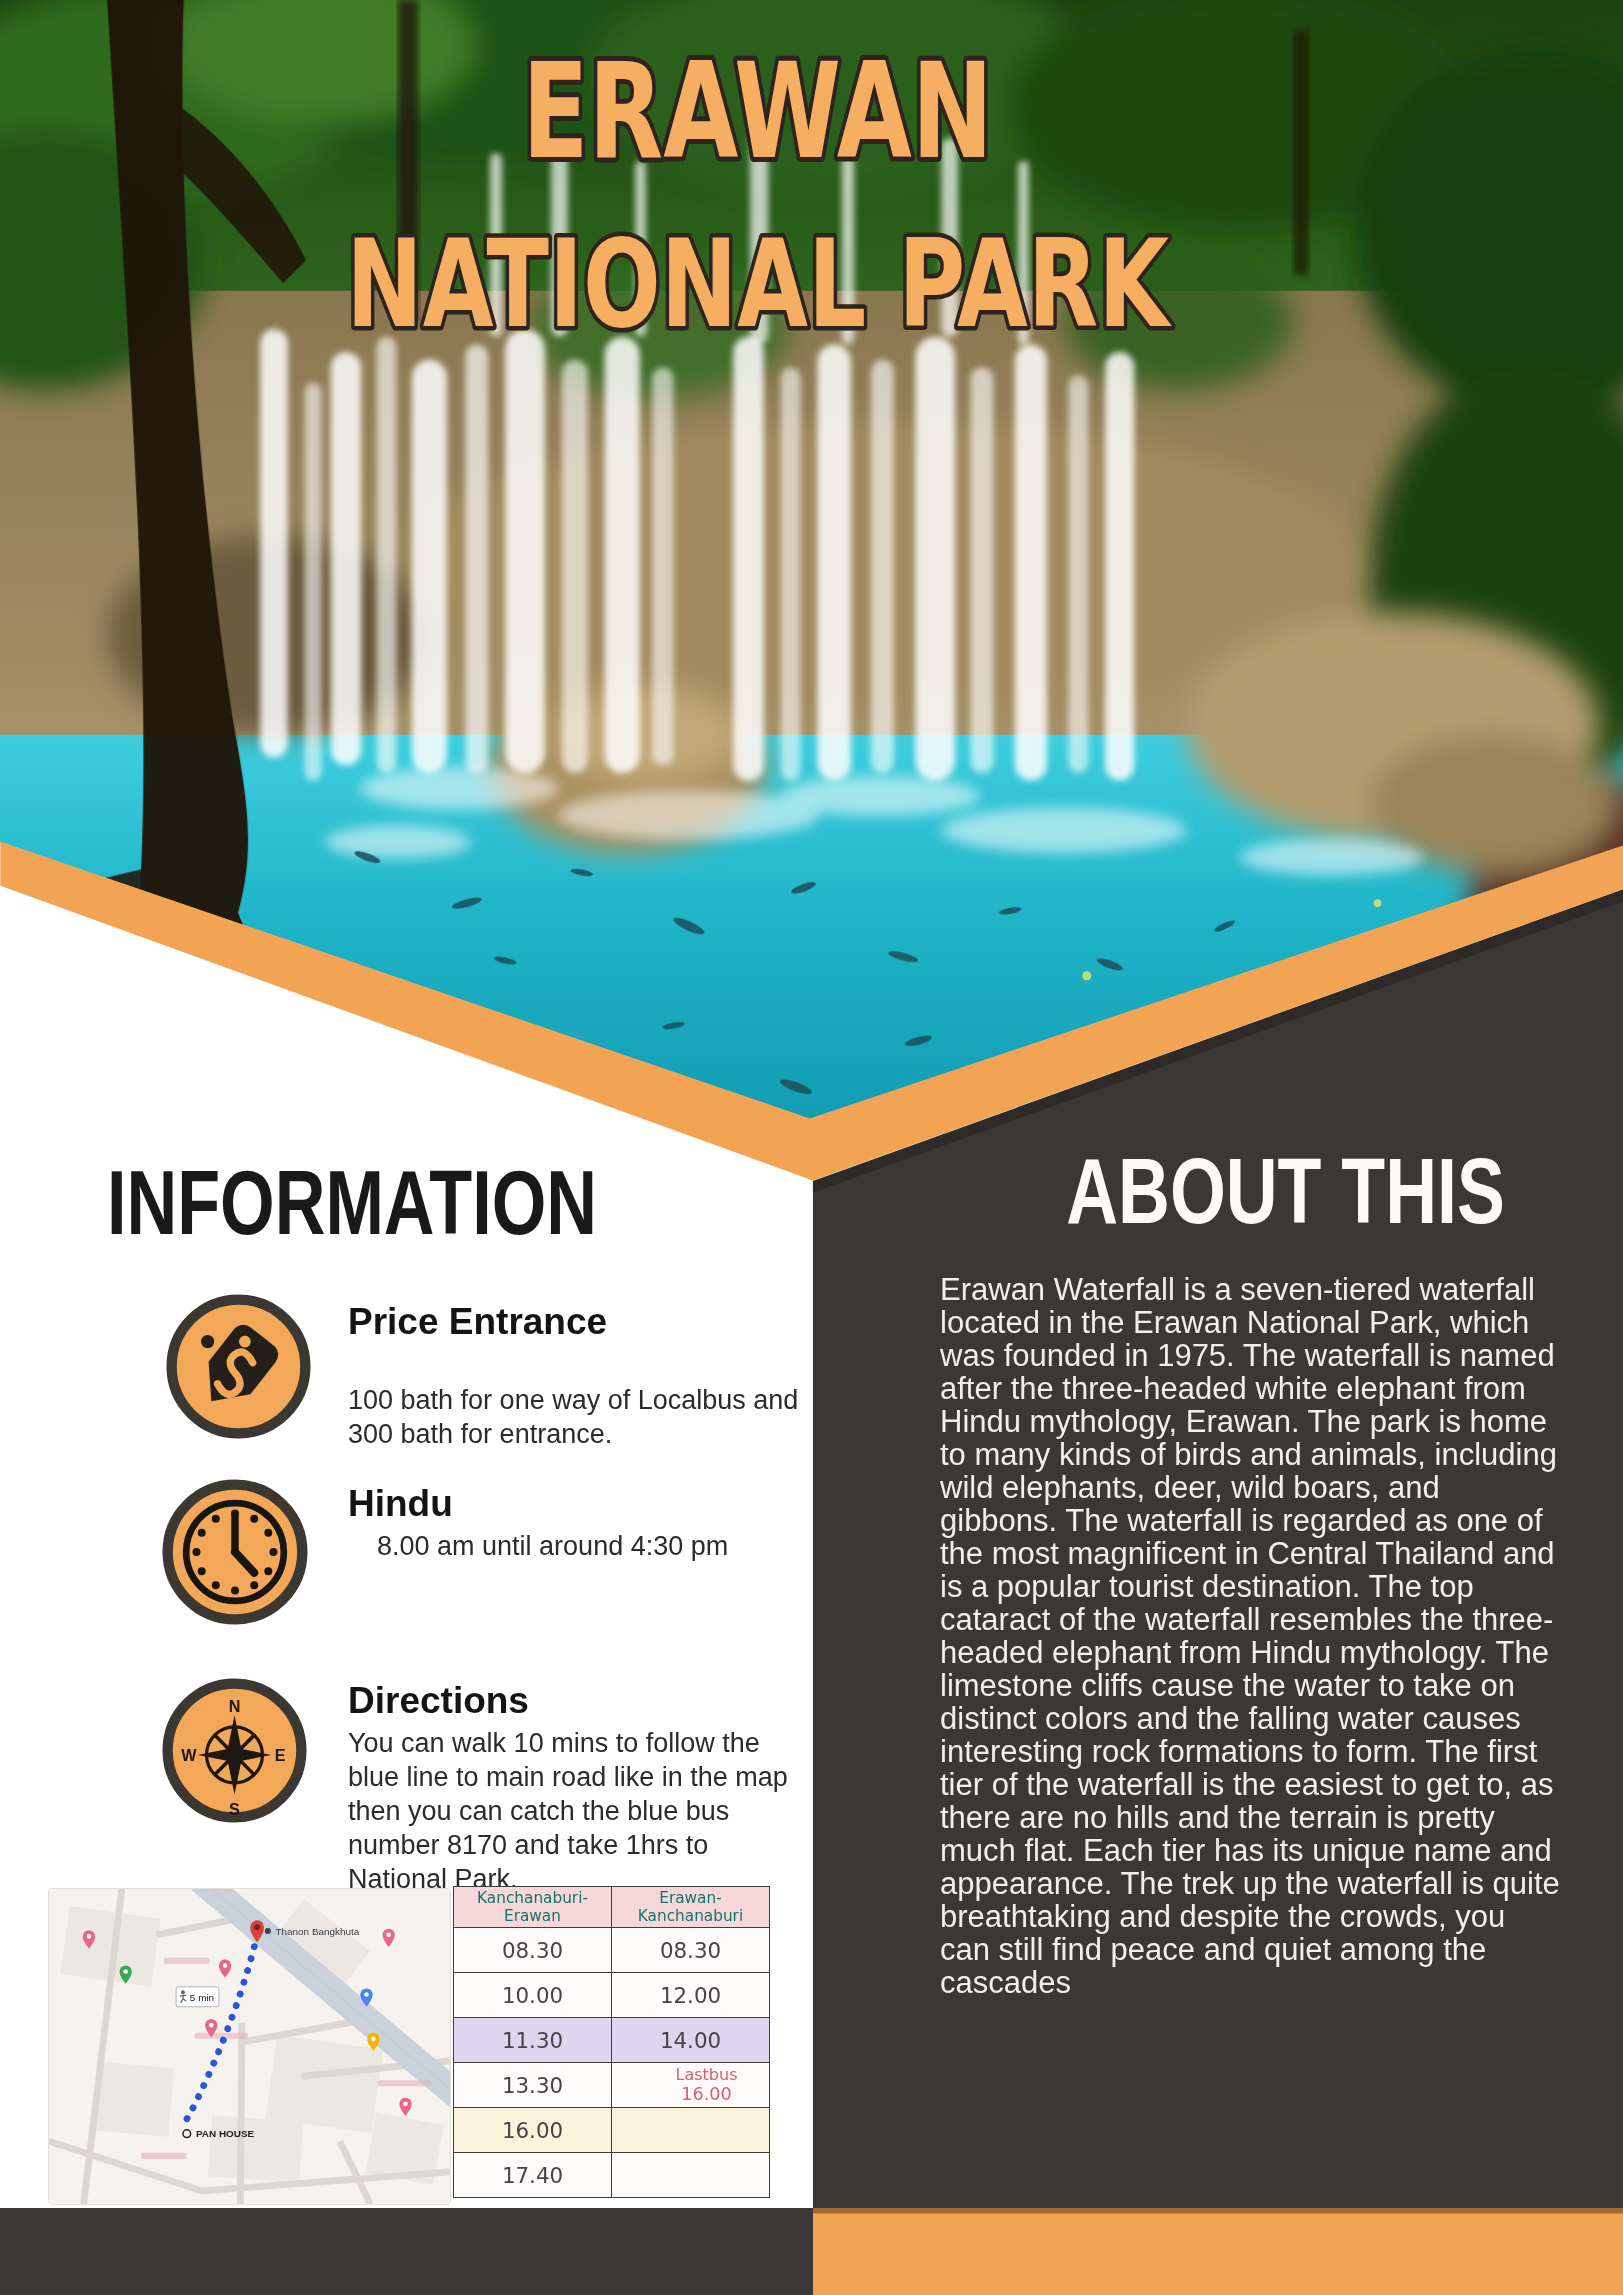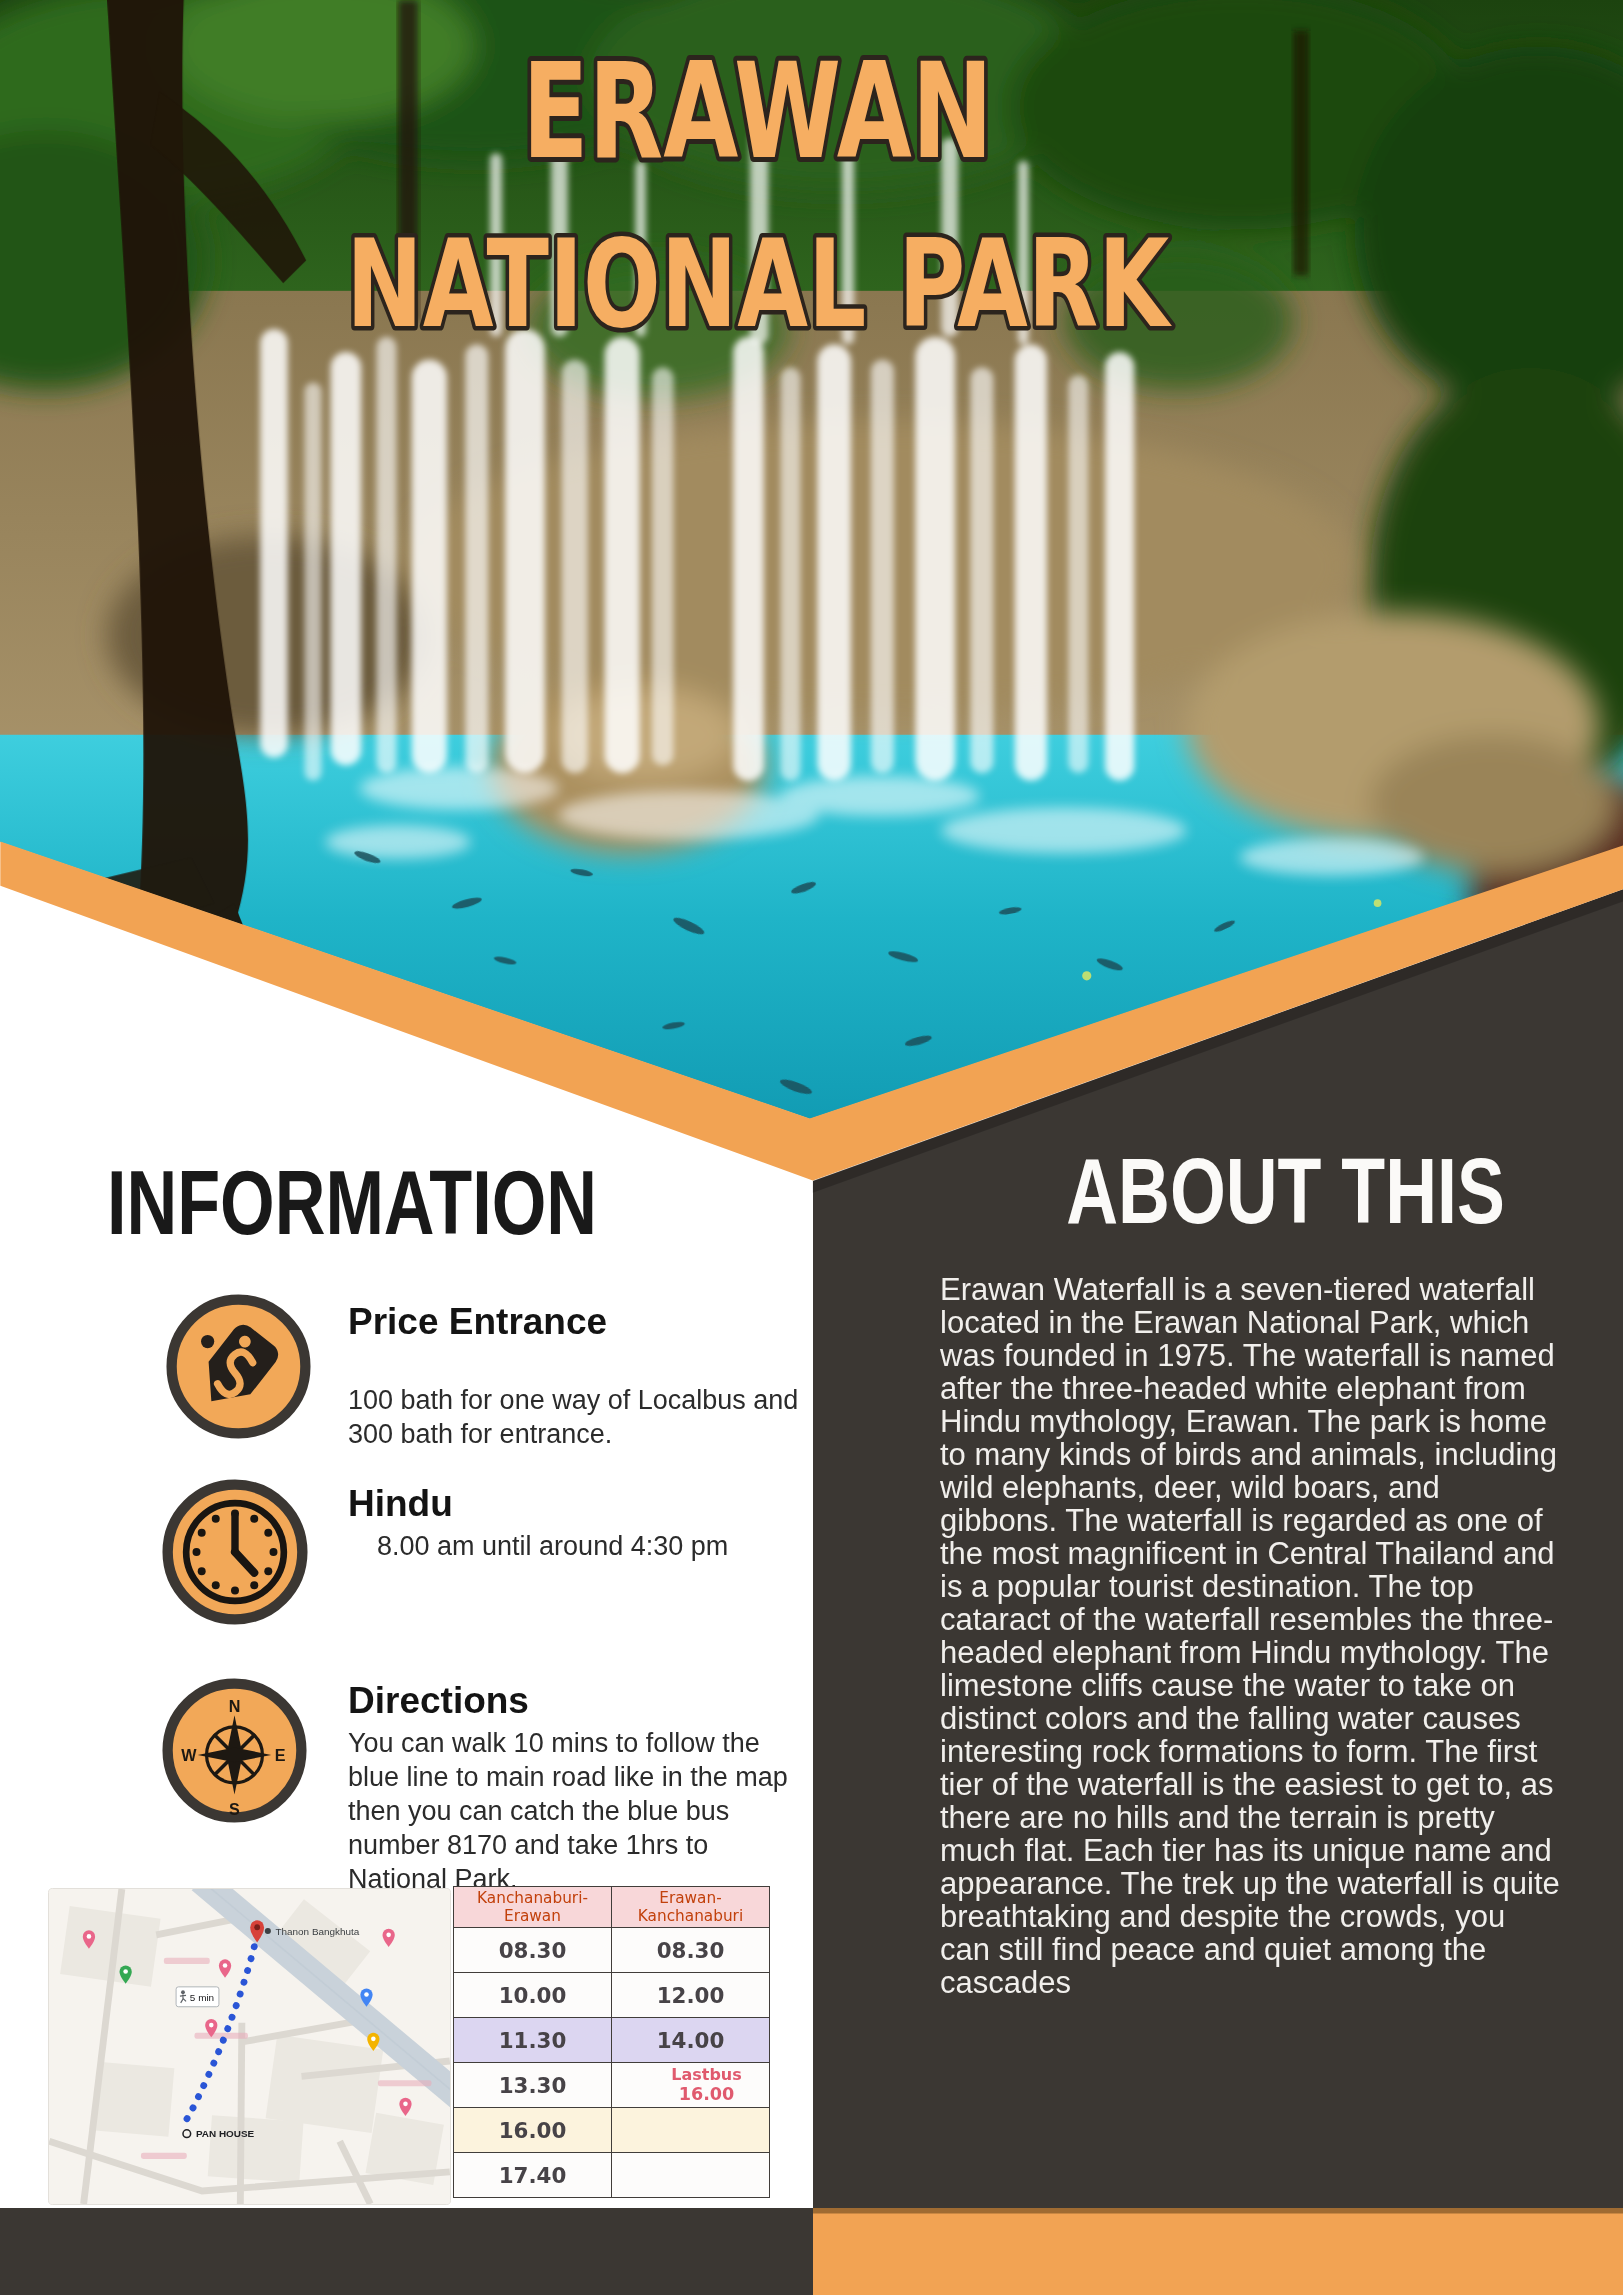--- a/index.html
+++ b/index.html
@@ -45,23 +45,23 @@
   }
   .map svg{display:block;width:100%;height:100%;}
   
   .schedule{
     position:absolute;left:453px;top:1886px;z-index:4;
     border-collapse:collapse;table-layout:fixed;width:317px;
     font-family:"DejaVu Sans","Liberation Sans",sans-serif;
   }
   .schedule th,.schedule td{
     border:1.9px solid #413D3A;text-align:center;vertical-align:middle;
-    color:#474347;background:#fdfcfb;font-weight:bold;
-  }
-  .schedule th{height:38px;font-size:15.3px;font-weight:normal;background:#F8D7D9;color:#c2410c;}
+    color:#474347;background:#fdfcfb;
+  }
+  .schedule th{height:38px;font-size:15.3px;font-weight:normal;background:#F8D7D9;color:#0f766e;}
   .schedule td{height:42px;font-size:21.4px;}
   .schedule tr.lavender td{background:#DCD6F1;}
   .schedule tr.cream td{background:#FCF3DD;}
   .red-cell span{display:block;color:#E05A6E;line-height:1.15;padding-left:32px;}
   .red-cell .l1{font-size:16px;}
   .red-cell .l2{font-size:17.6px;}
   
   .about-heading{
     position:absolute;left:880px;top:1139px;width:811px;text-align:center;z-index:4;
     font-size:92px;font-weight:bold;color:#FBFAF8;transform:scaleX(0.78);transform-origin:center top;

